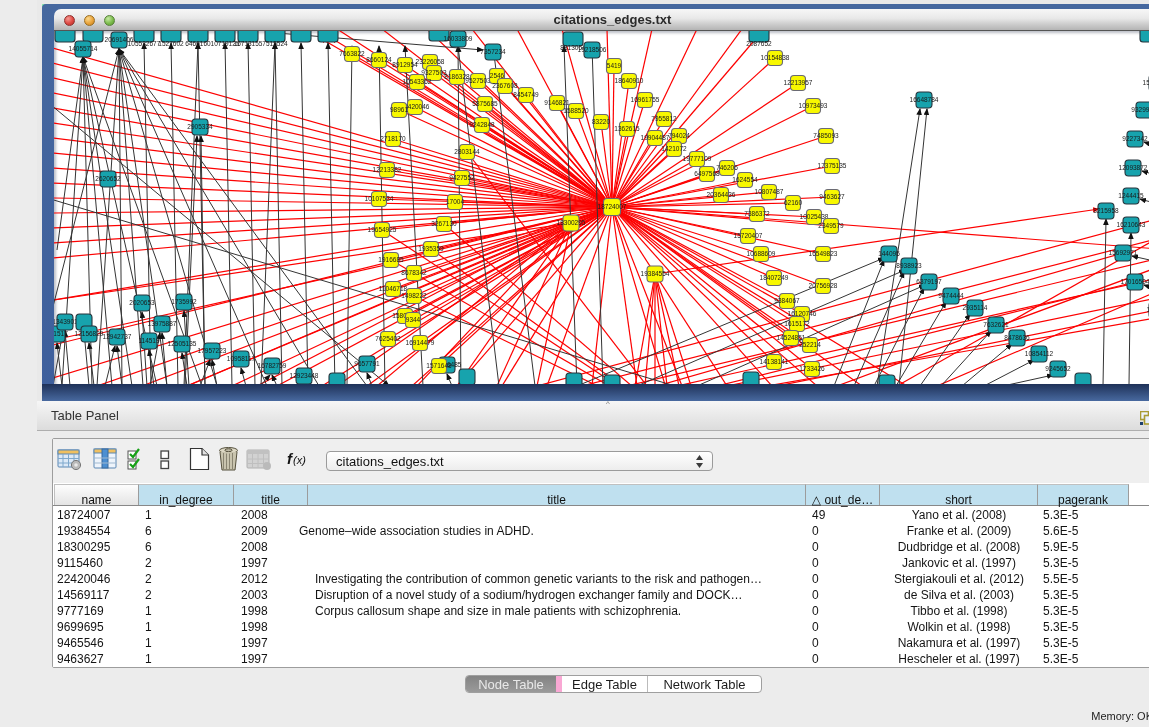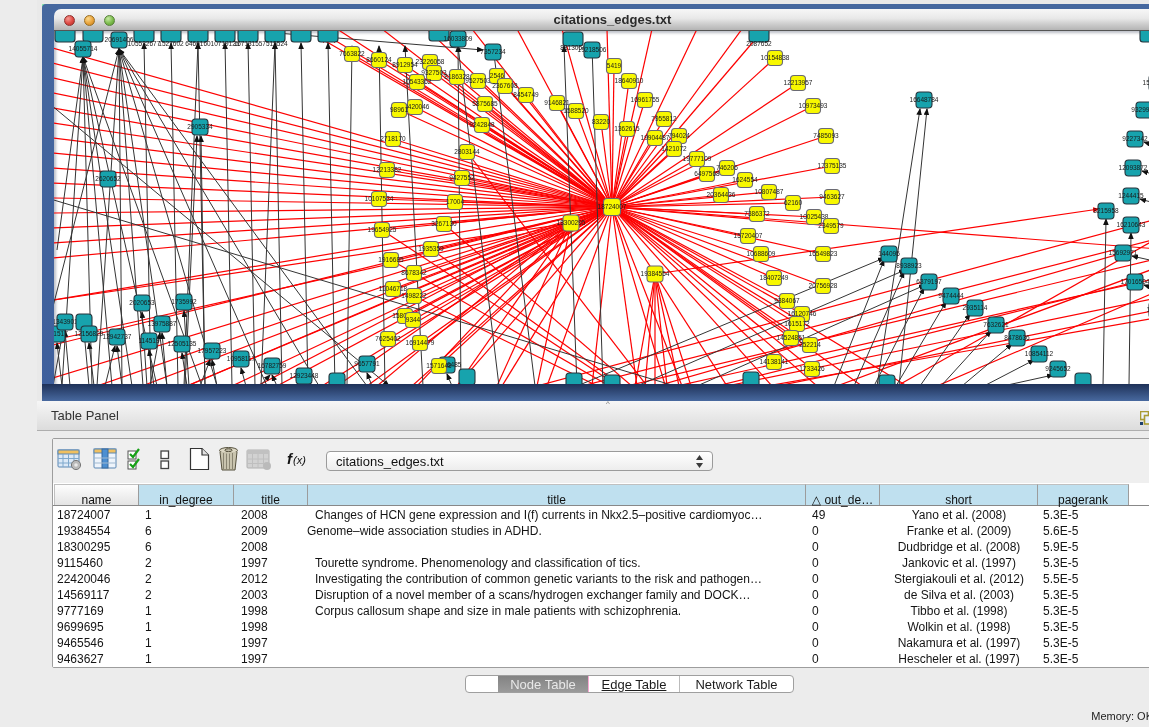--- a/index.html
+++ b/index.html
@@ -49,24 +49,24 @@
 .hc.g { background:linear-gradient(#fdfdfd,#e4e4e4); border-left:1px solid #c0c0c0; }
 .hc.b { background:#bfe0ef; }
 
 .row { position:absolute; left:16px; width:1102px; height:16px; background:#fff; }
 .c { position:absolute; top:1px; height:15px; font-size:12px; color:#141414; white-space:nowrap; overflow:hidden; }
 .c.ctr { text-align:center; }
 
 #vsb { position:absolute; left:1118px; top:484px; width:16px; height:184px; background:#fafafa; border-left:1px solid #d0d0d0; }
 #vsbthumb { position:absolute; left:1121px; top:508px; width:10px; height:22px; background:#b5b5b5; border-radius:5px; }
 
-#tabs { position:absolute; left:428px; top:675px; height:18px; border:1px solid #9f9f9f; border-radius:4px; background:#fff; display:flex; overflow:hidden;padding-left:32px; }
+#tabs { position:absolute; left:428px; top:675px; height:18px; border:1px solid #9f9f9f; border-radius:4px; background:#fff; display:flex; overflow:hidden; }
 .tab { font-size:13px; color:#1c1c1c; padding-top:1px; height:100%; text-align:center; }
 .tab.sel { background:linear-gradient(#838383,#9a9a9a); color:#e8e8e8; }
-.tab.mid { border-left:1px solid #f9a8d4; border-right:1px solid #bbb;text-decoration:underline; }
+.tab.mid { border-left:6px solid #f9a8d4; border-right:1px solid #bbb; }
 
 #status { position:absolute; right:33px; top:710px; font-size:11px; color:#222; }
 #memdot { position:absolute; right:-0px; top:-2px; }
 svg text { font-family:"Liberation Sans",sans-serif; }
 </style></head>
 <body>
 <div id="root">
   <div id="frame">
       <div class="bottomband"></div>
     </div>
@@ -703,65 +703,63 @@
       <div class="hc b" style="left:181px;width:74px">title</div>
       <div class="hc b" style="left:255px;width:498px">title</div>
       <div class="hc b" style="left:753px;width:74px">△ out_de…</div>
       <div class="hc b" style="left:827px;width:158px">short</div>
       <div class="hc b" style="left:985px;width:91px">pagerank</div>
     </div>
   <div class="row" style="top:507px">
       <div class="c" style="left:4px;width:83px">18724007</div>
       <div class="c" style="left:92px;width:90px">1</div>
       <div class="c" style="left:188px;width:67px">2008</div>
-      <div class="c" style="left:262px;width:491px">Changes of HCN gene expression and I(f) currents in Nkx2.5–positive cardiomyoc…</div>
       <div class="c" style="left:759px;width:68px">49</div>
       <div class="c ctr" style="left:827px;width:158px">Yano et al. (2008)</div>
       <div class="c" style="left:990px;width:86px">5.3E-5</div>
     </div>
 <div class="row" style="top:523px">
       <div class="c" style="left:4px;width:83px">19384554</div>
       <div class="c" style="left:92px;width:90px">6</div>
       <div class="c" style="left:188px;width:67px">2009</div>
-      <div class="c" style="left:254px;width:491px">Genome–wide association studies in ADHD.</div>
+      <div class="c" style="left:246px;width:491px">Genome–wide association studies in ADHD.</div>
       <div class="c" style="left:759px;width:68px">0</div>
       <div class="c ctr" style="left:827px;width:158px">Franke et al. (2009)</div>
       <div class="c" style="left:990px;width:86px">5.6E-5</div>
     </div>
 <div class="row" style="top:539px">
       <div class="c" style="left:4px;width:83px">18300295</div>
       <div class="c" style="left:92px;width:90px">6</div>
       <div class="c" style="left:188px;width:67px">2008</div>
       <div class="c" style="left:759px;width:68px">0</div>
       <div class="c ctr" style="left:827px;width:158px">Dudbridge et al. (2008)</div>
       <div class="c" style="left:990px;width:86px">5.9E-5</div>
     </div>
 <div class="row" style="top:555px">
       <div class="c" style="left:4px;width:83px">9115460</div>
       <div class="c" style="left:92px;width:90px">2</div>
       <div class="c" style="left:188px;width:67px">1997</div>
-      <div class="c" style="left:262px;width:491px">Tourette syndrome. Phenomenology and classification of tics.</div>
       <div class="c" style="left:759px;width:68px">0</div>
       <div class="c ctr" style="left:827px;width:158px">Jankovic et al. (1997)</div>
       <div class="c" style="left:990px;width:86px">5.3E-5</div>
     </div>
 <div class="row" style="top:571px">
       <div class="c" style="left:4px;width:83px">22420046</div>
       <div class="c" style="left:92px;width:90px">2</div>
       <div class="c" style="left:188px;width:67px">2012</div>
       <div class="c" style="left:262px;width:491px">Investigating the contribution of common genetic variants to the risk and pathogen…</div>
       <div class="c" style="left:759px;width:68px">0</div>
       <div class="c ctr" style="left:827px;width:158px">Stergiakouli et al. (2012)</div>
       <div class="c" style="left:990px;width:86px">5.5E-5</div>
     </div>
 <div class="row" style="top:587px">
       <div class="c" style="left:4px;width:83px">14569117</div>
       <div class="c" style="left:92px;width:90px">2</div>
       <div class="c" style="left:188px;width:67px">2003</div>
-      <div class="c" style="left:262px;width:491px">Disruption of a novel member of a scans/hydrogen exchanger family and DOCK…</div>
+      <div class="c" style="left:262px;width:491px">Disruption of a novel study of a sodium/hydrogen exchanger family and DOCK…</div>
       <div class="c" style="left:759px;width:68px">0</div>
       <div class="c ctr" style="left:827px;width:158px">de Silva et al. (2003)</div>
       <div class="c" style="left:990px;width:86px">5.3E-5</div>
     </div>
 <div class="row" style="top:603px">
       <div class="c" style="left:4px;width:83px">9777169</div>
       <div class="c" style="left:92px;width:90px">1</div>
       <div class="c" style="left:188px;width:67px">1998</div>
       <div class="c" style="left:262px;width:491px">Corpus callosum shape and size in male patients with schizophrenia.</div>
       <div class="c" style="left:759px;width:68px">0</div>

